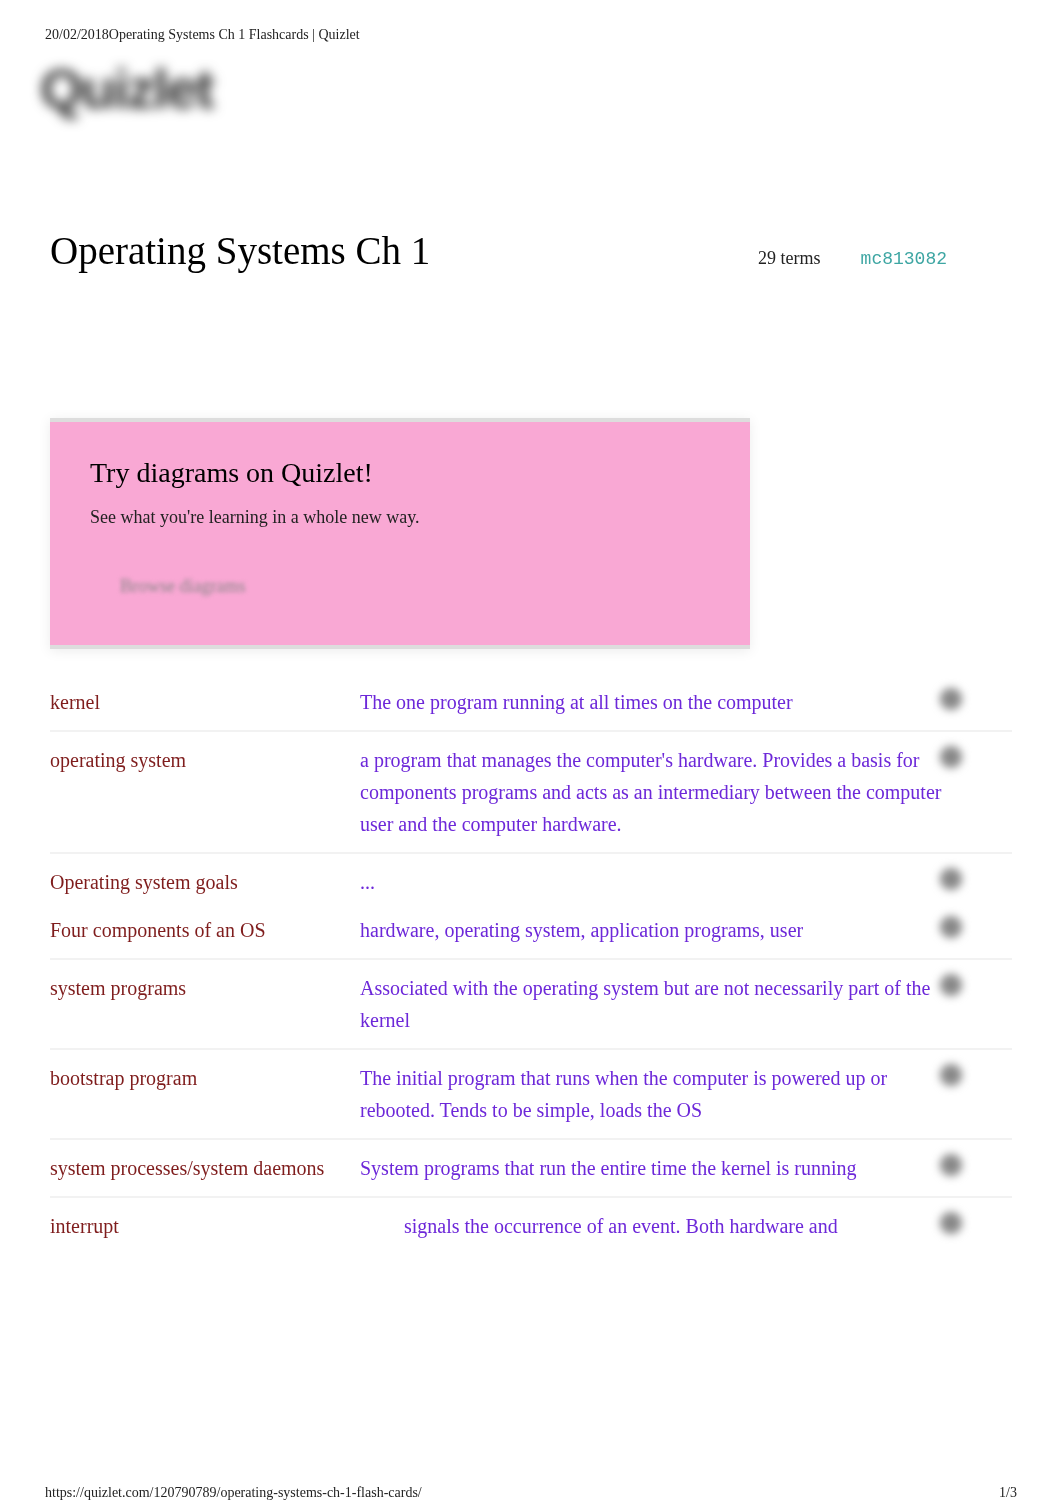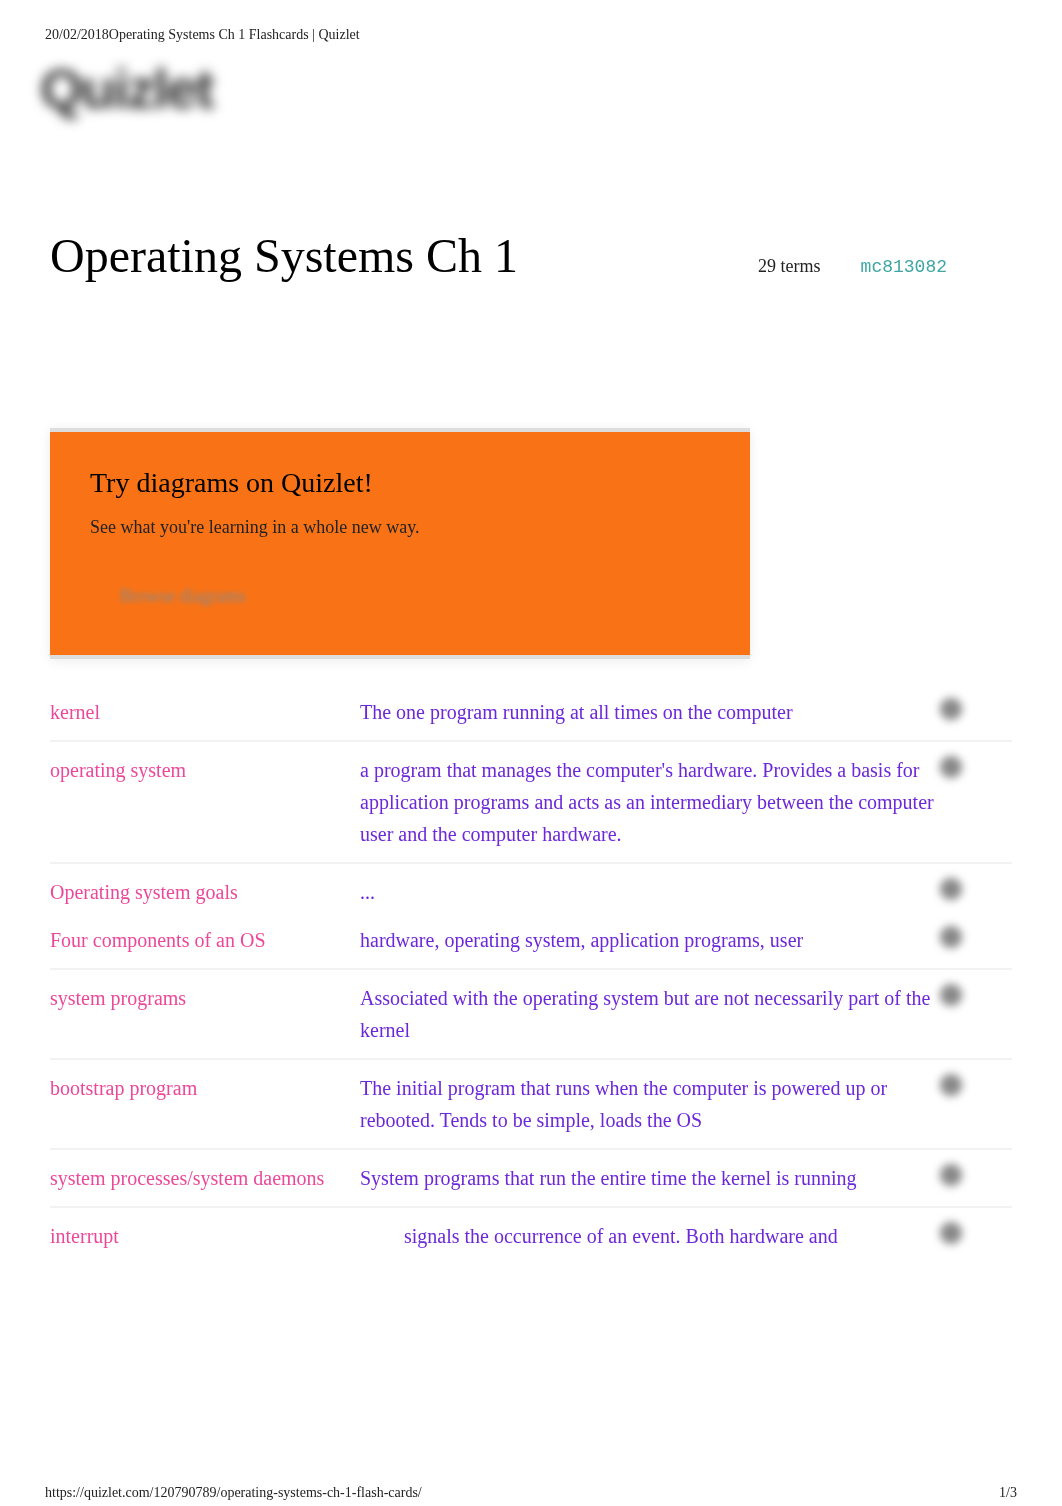--- a/index.html
+++ b/index.html
@@ -47,21 +47,21 @@
       color: #333;
       letter-spacing: -2px;
     }
     .page-title-row {
       display: flex;
       align-items: baseline;
       justify-content: space-between;
       padding: 105px 115px 0 50px;
     }
     .page-title {
-      font-size: 48px;
+      font-size: 39px;
       font-weight: 400;
       color: #000;
     }
     .title-right {
       display: flex;
       align-items: baseline;
       gap: 40px;
       font-size: 18px;
     }
     .terms-count {
@@ -72,21 +72,21 @@
       font-family: Liberation Mono, monospace;
     }
     .promo-box {
       margin: 145px 0 0 50px;
       width: 700px;
       border-top: 4px solid #ddd;
       border-bottom: 4px solid #ddd;
       box-shadow: 0 2px 12px rgba(0,0,0,0.08);
       padding: 35px 40px 40px 40px;
       position: relative;
-      background: #f97316;
+      background: #f9a8d4;
     }
     .promo-close {
       position: absolute;
       top: 25px;
       right: 30px;
       width: 20px;
       height: 20px;
       color: #bbb;
       filter: blur(3px);
     }
@@ -119,21 +119,21 @@
       padding: 12px 0;
       position: relative;
     }
     .card-row:last-child {
       border-bottom: none;
       gap: 44px;
     }
     .card-term {
       flex: 0 0 310px;
       font-size: 20px;
-      color: #ec4899;
+      color: #7f1d1d;
       padding-right: 20px;
       line-height: 1.6;
     }
     .card-def {
       flex: 1;
       font-size: 20px;
       color: #6d28d9;
       padding-right: 60px;
       line-height: 1.6;
     }
@@ -189,21 +189,21 @@
 </div>
 
 <div class="cards">
   <div class="card-row">
     <div class="card-term">kernel</div>
     <div class="card-def">The one program running at all times on the computer</div>
     <div class="card-star"></div>
   </div>
   <div class="card-row">
     <div class="card-term">operating system</div>
-    <div class="card-def">a program that manages the computer's hardware. Provides a basis for application programs and acts as an intermediary between the computer user and the computer hardware.</div>
+    <div class="card-def">a program that manages the computer's hardware. Provides a basis for components programs and acts as an intermediary between the computer user and the computer hardware.</div>
     <div class="card-star"></div>
   </div>
   <div class="card-row" style="border-bottom:none;padding-bottom:4px;">
     <div class="card-term">Operating system goals</div>
     <div class="card-def">...</div>
     <div class="card-star"></div>
   </div>
   <div class="card-row">
     <div class="card-term">Four components of an OS</div>
     <div class="card-def">hardware, operating system, application programs, user</div>

